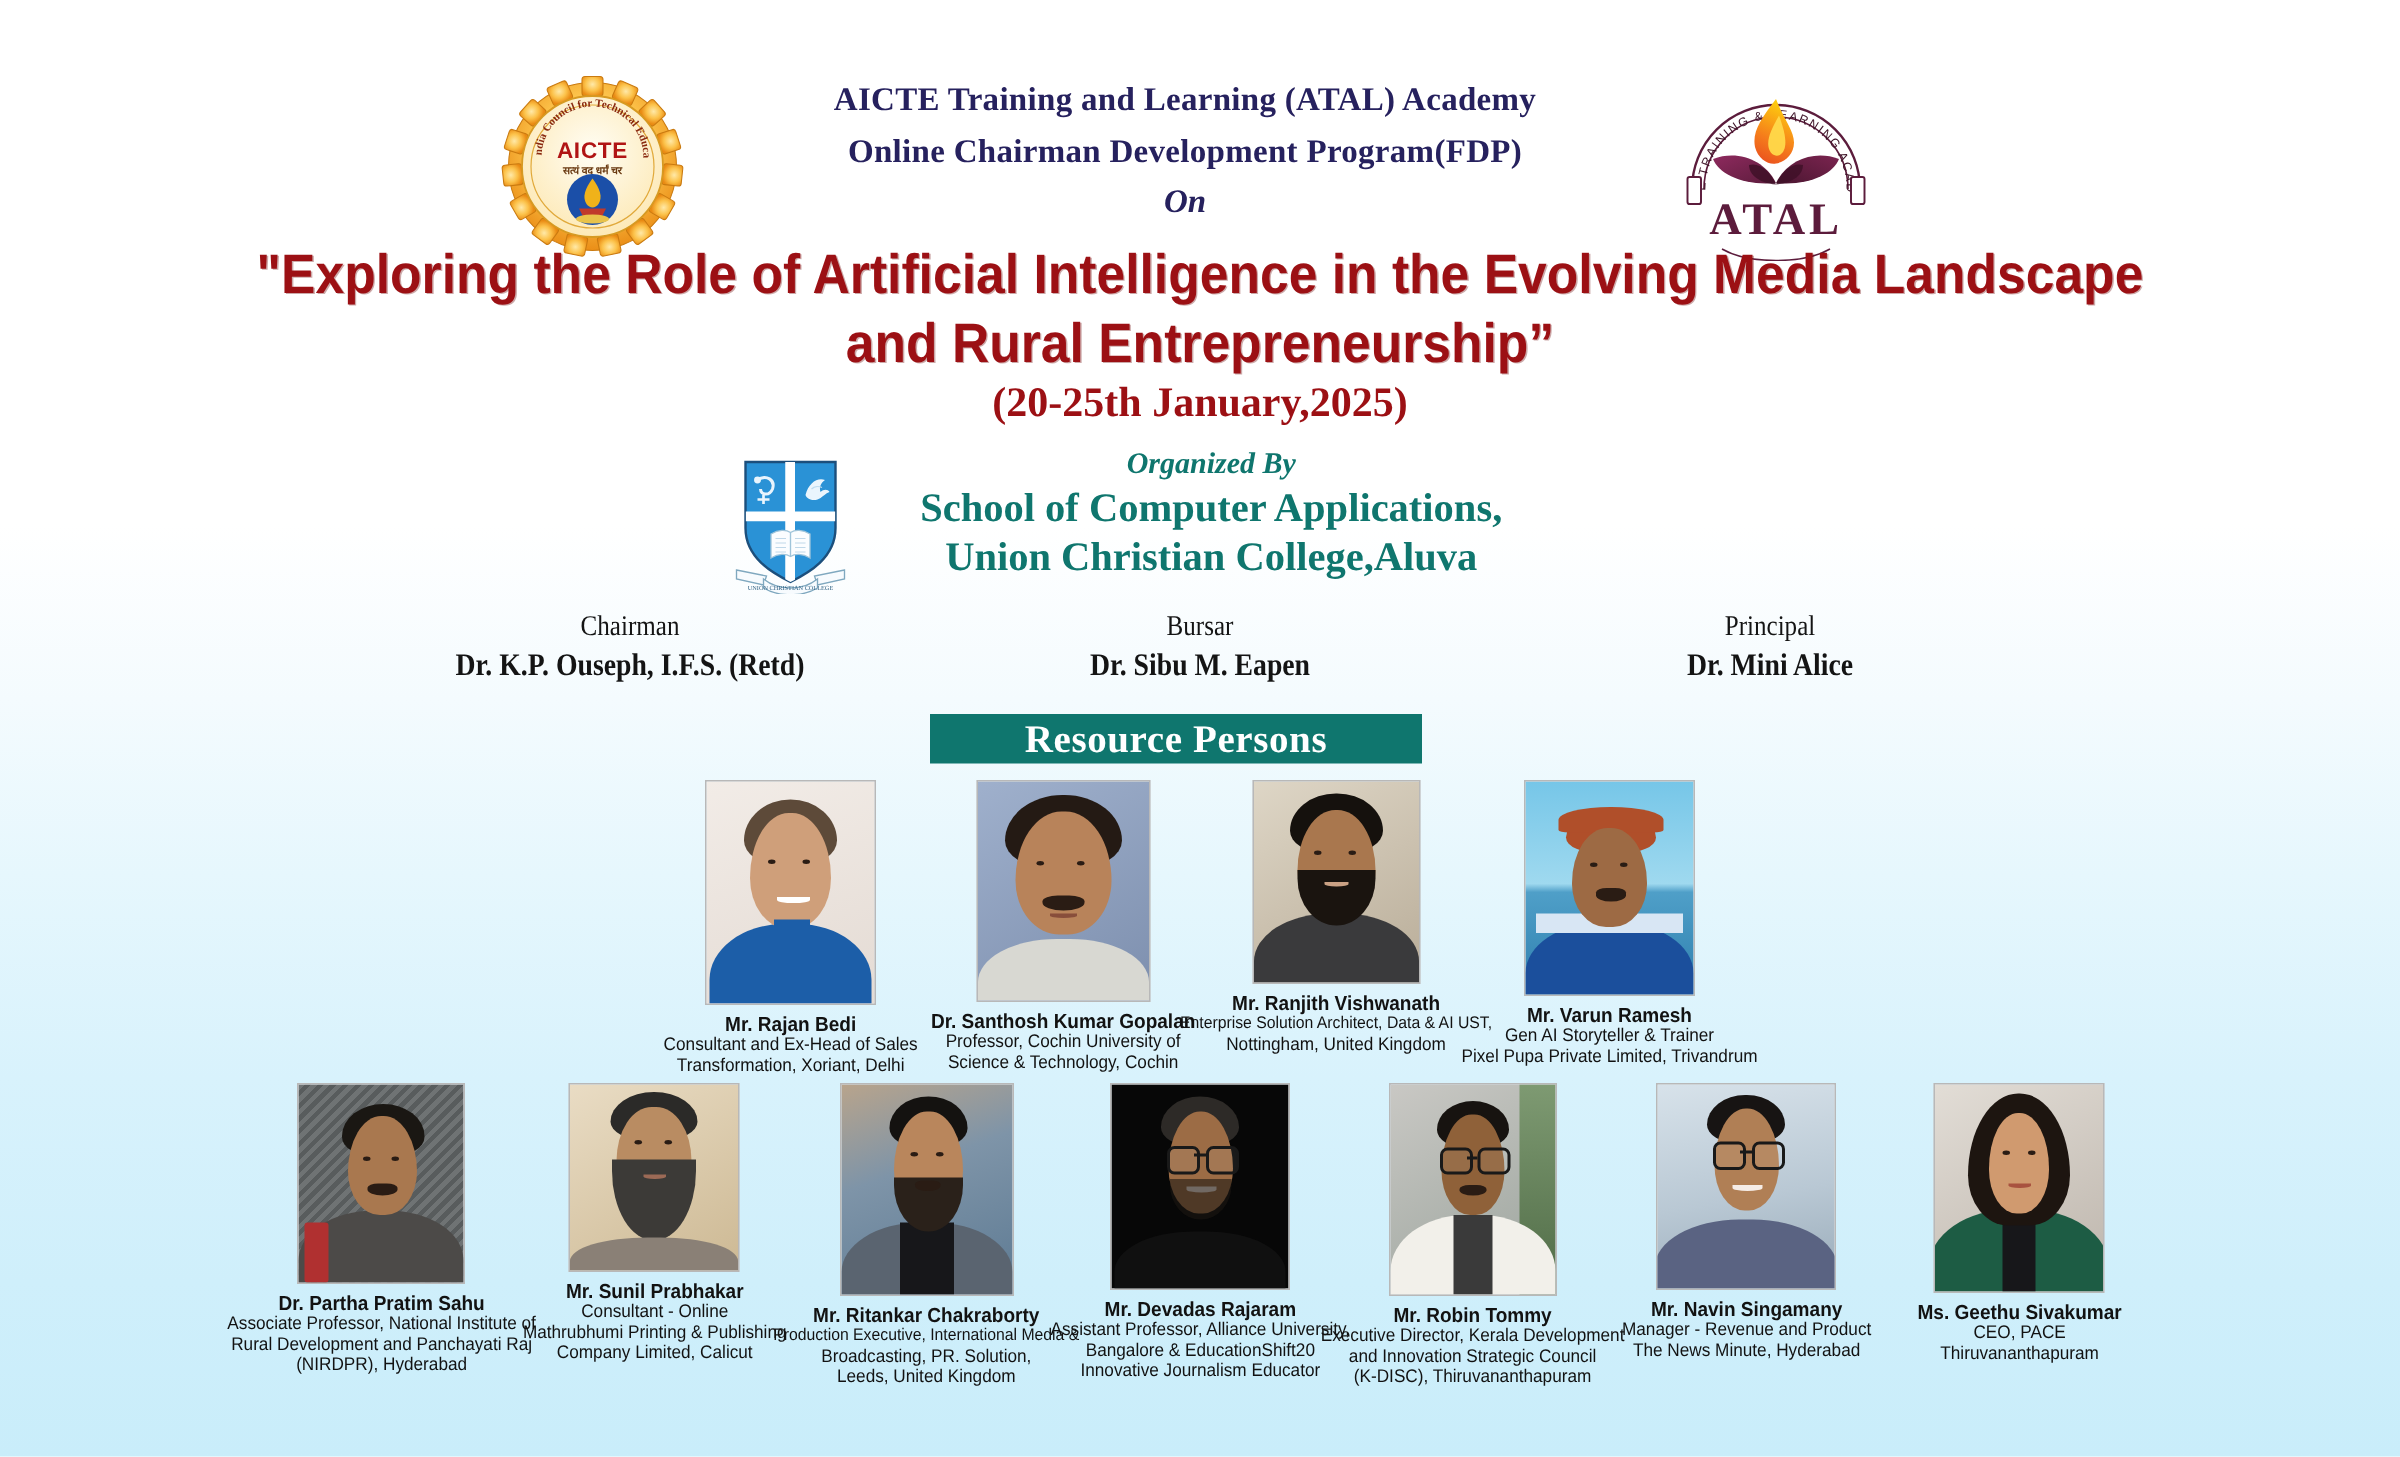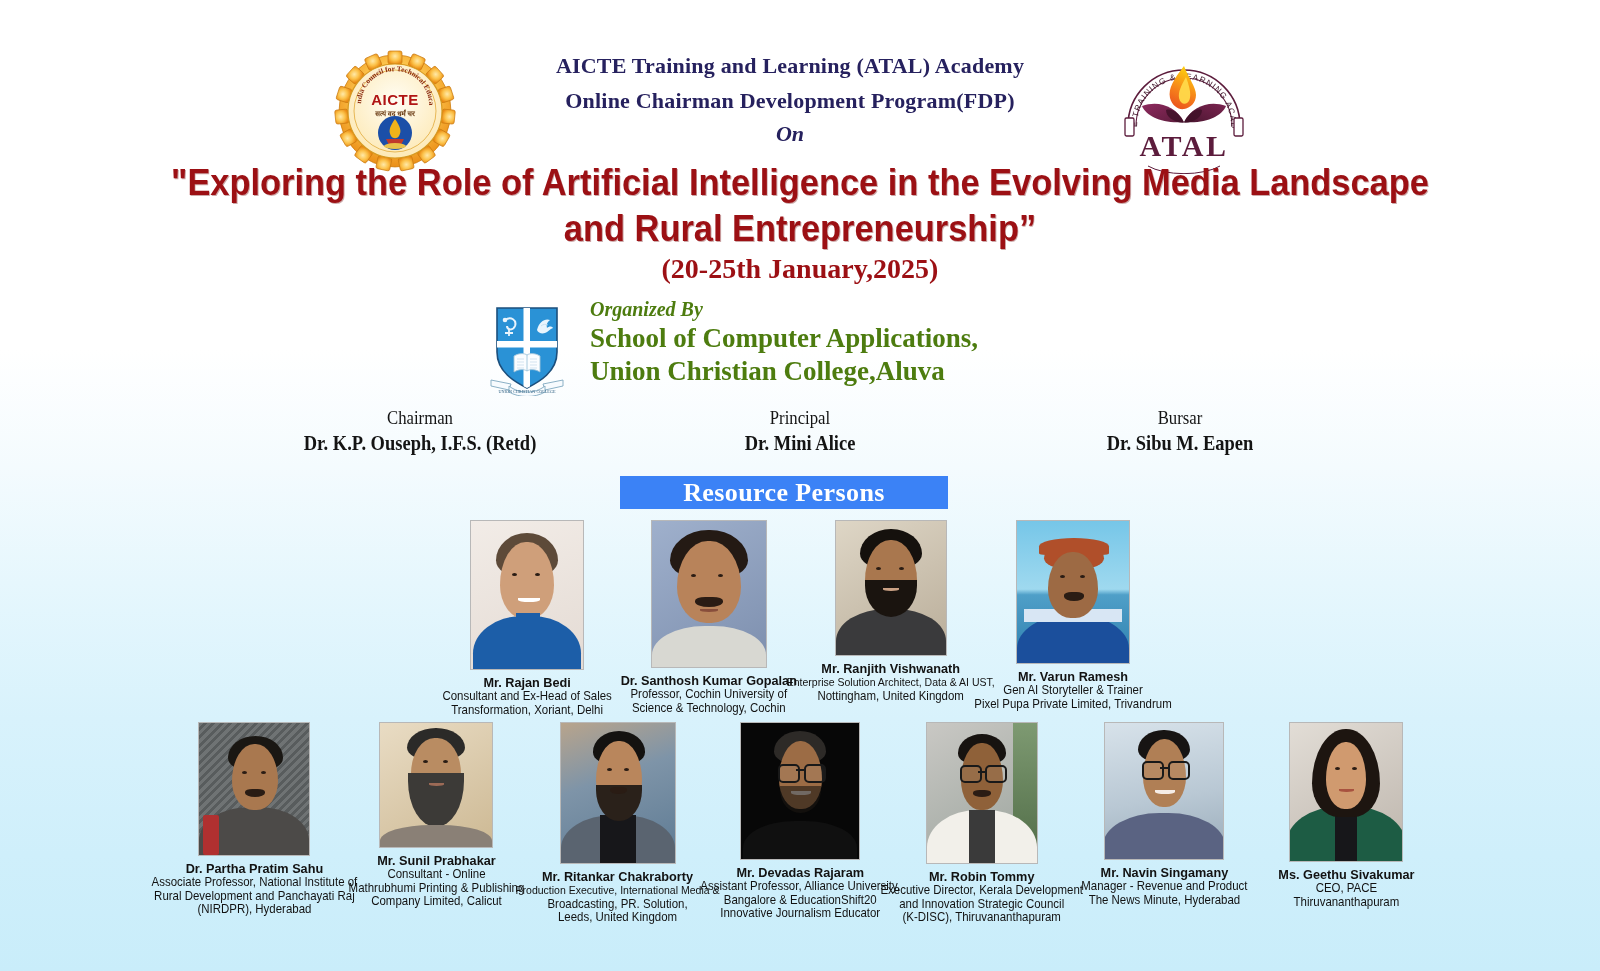--- a/index.html
+++ b/index.html
@@ -111,22 +111,22 @@
     left: 487px;
     top: 6px;
     width: 88px;
     height: 94px;
   }
   .org-text {
     position: absolute;
     left: 590px;
     top: 0px;
     width: 435px;
-    text-align: left;
-    color: #4d7c0f;
+    text-align: center;
+    color: #0f766e;
   }
   .org-text .orgby {
     font-size: 20px;
     font-style: italic;
     font-weight: bold;
     line-height: 26px;
   }
   .org-text .orgname {
     font-size: 27px;
     font-weight: bold;
@@ -162,21 +162,21 @@
     display: block;
   }
 
   
   .rp-banner {
     position: absolute;
     top: 476px;
     left: 620px;
     width: 328px;
     height: 33px;
-    background: #3b82f6;
+    background: #0f766e;
     color: #ffffff;
     font-family: "Liberation Serif", serif;
     font-weight: bold;
     font-size: 26px;
     line-height: 33px;
     text-align: center;
     letter-spacing: 0.4px;
   }
 
   
@@ -456,26 +456,26 @@
       <div class="orgname">Union Christian College,Aluva</div>
     </div>
   </div>
 
   <div class="officials">
     <div class="official">
       <span class="role">Chairman</span>
       <span class="pname">Dr. K.P. Ouseph, I.F.S. (Retd)</span>
     </div>
     <div class="official">
+      <span class="role">Bursar</span>
+      <span class="pname">Dr. Sibu M. Eapen</span>
+    </div>
+    <div class="official">
       <span class="role">Principal</span>
       <span class="pname">Dr. Mini Alice</span>
-    </div>
-    <div class="official">
-      <span class="role">Bursar</span>
-      <span class="pname">Dr. Sibu M. Eapen</span>
     </div>
   </div>
 
   <div class="rp-banner">Resource Persons</div>
 
   <div class="rp-row row1">
 
     <div class="rp-card">
       <div class="rp-photo" style="width:112px;height:148px;">
         <div class="pp-bg" style="background:linear-gradient(160deg,#f2ece7,#e4dbd4);"></div>

